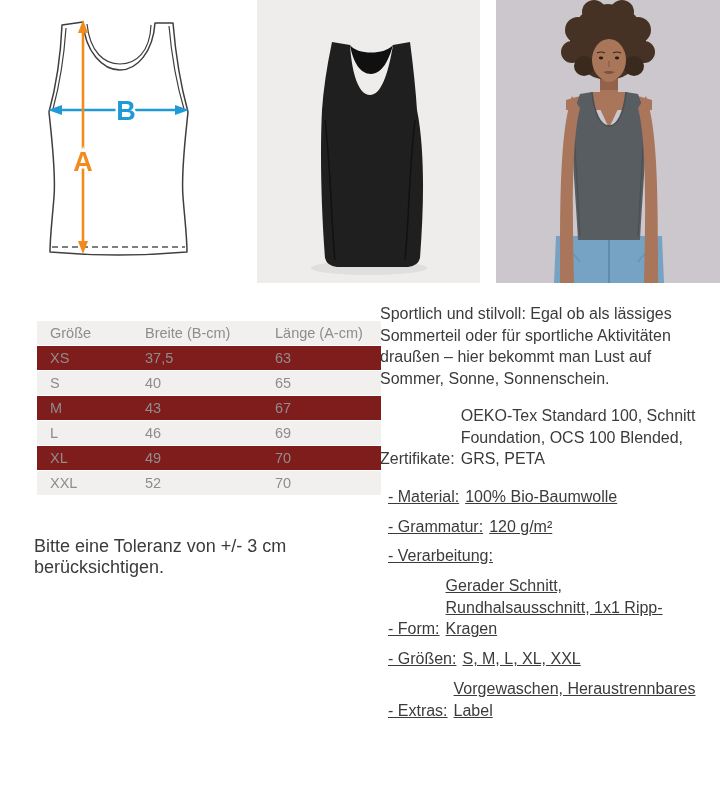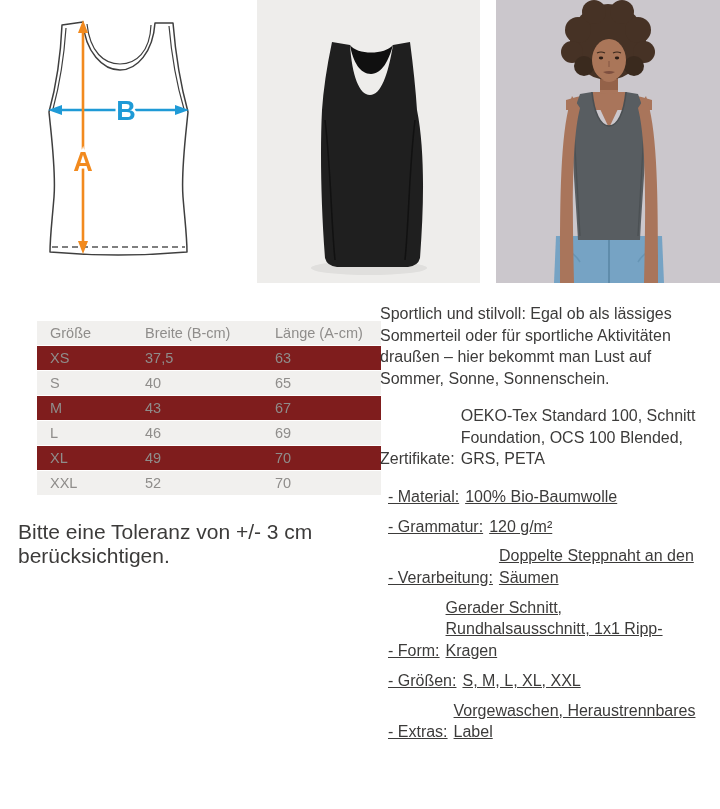--- a/index.html
+++ b/index.html
@@ -18,22 +18,22 @@
 
   
   .size-table{position:absolute;left:17px;top:320px;width:344px;
               border-collapse:separate;border-spacing:0 1px;table-layout:fixed;padding-left:20px;}
   .size-table col.c1{width:95px;} .size-table col.c2{width:130px;} .size-table col.c3{width:119px;}
   .size-table th,.size-table td{height:24px;padding:0 0 0 13px;text-align:left;
               font-weight:normal;font-size:14.5px;color:#8f8d8b;vertical-align:middle;}
   .size-table tr.light{background:#f1f0ee;}
   .size-table tr.dark{background:#7f1d1d;}
 
-  .tolerance{position:absolute;left:18px;top:520px;width:350px;margin:0;
-             font-size:21px;color:#3c3b3a;}
+  .tolerance{position:absolute;left:18px;top:520px;width:350px;margin:16px;
+             font-size:18px;color:#3c3b3a;}
 
   
   .desc{position:absolute;left:380px;top:303px;width:334px;
         font-size:16px;line-height:21.7px;color:#3c3b3a;
         hyphens:auto;-webkit-hyphens:auto;}
   .desc p{margin:0 0 15px 0;}
   .hang{display:flex;align-items:flex-end;margin:0 0 15px 0;}
   .hang .lbl{white-space:nowrap;margin-right:6px;}
   .hang .val{flex:1;}
   .specs{margin-top:16px;}
@@ -197,21 +197,20 @@
       <div class="hang">
         <span class="lbl">- Material:</span>
         <span class="val">100% Bio-Baumwolle</span>
       </div>
       <div class="hang">
         <span class="lbl">- Grammatur:</span>
         <span class="val">120 g/m²</span>
       </div>
       <div class="hang">
         <span class="lbl">- Verarbeitung:</span>
-        <span class="val">Doppelte Steppnaht an den Säumen</span>
       </div>
       <div class="hang">
         <span class="lbl">- Form:</span>
         <span class="val">Gerader Schnitt, Rundhalsausschnitt, 1x1 Ripp-Kragen</span>
       </div>
       <div class="hang">
         <span class="lbl">- Größen:</span>
         <span class="val">S, M, L, XL, XXL</span>
       </div>
       <div class="hang">

